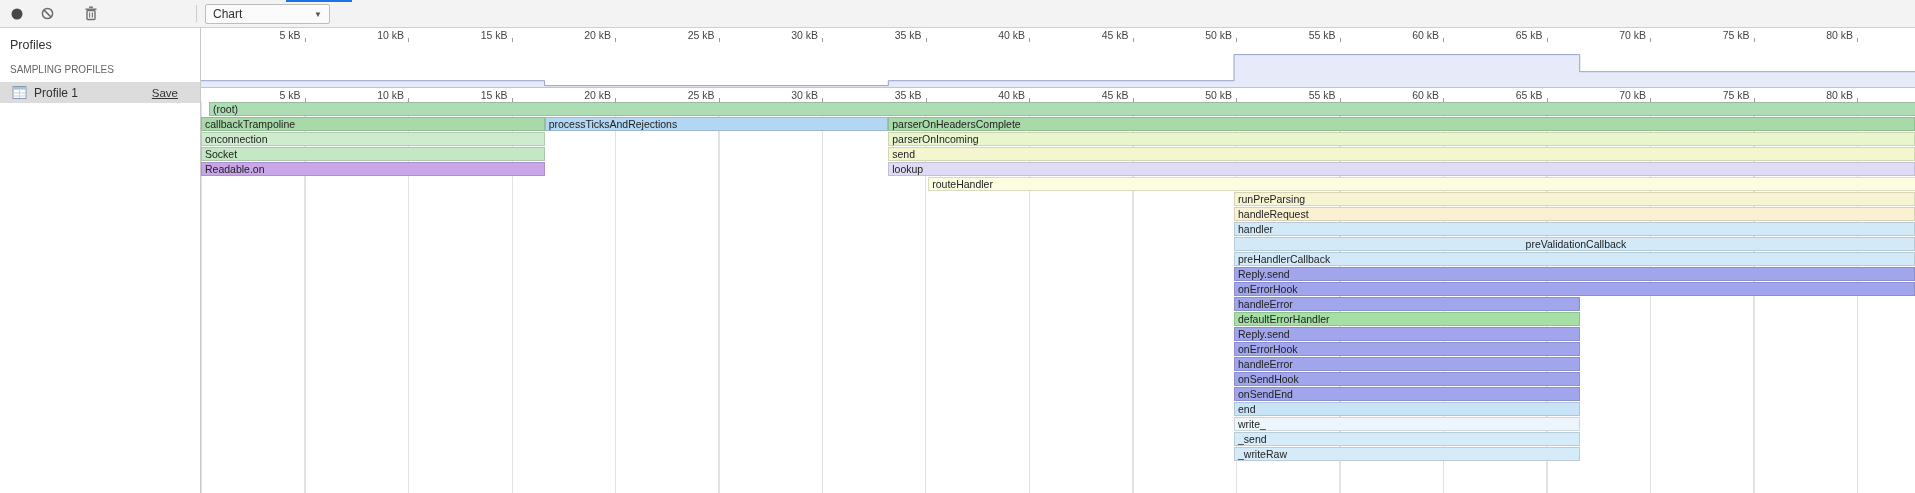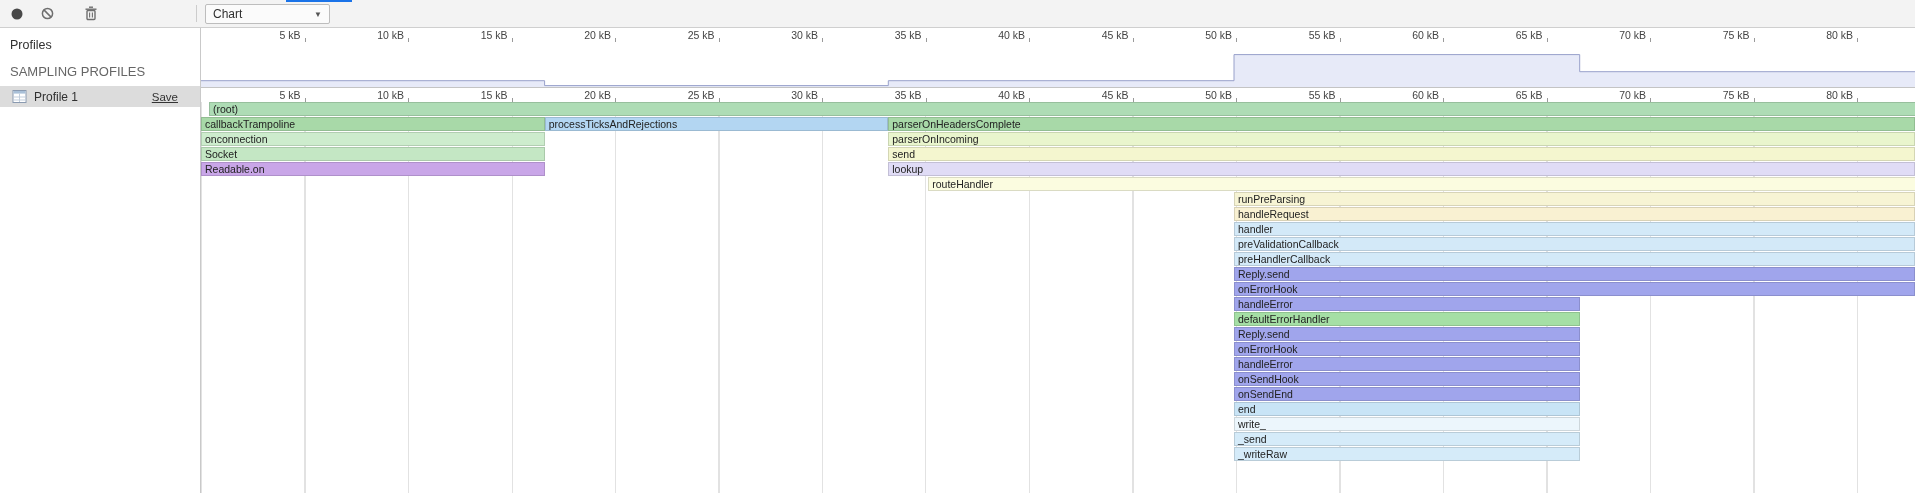--- a/index.html
+++ b/index.html
@@ -10,21 +10,21 @@
   .toolbar{position:absolute;top:0;left:0;width:1915px;height:28px;background:#f3f3f3;border-bottom:1px solid #cfcfcf;display:flex;align-items:center;}
   .tb-btn{border:none;background:transparent;width:26px;height:24px;display:flex;align-items:center;justify-content:center;margin-left:4px;cursor:pointer;}
   .tb-divider{position:absolute;left:196px;top:5px;width:1px;height:17px;background:#ccc;}
   .chart-select{position:absolute;left:205px;top:4px;width:125px;height:20px;background:#fbfbfb;border:1px solid #bdbdbd;border-radius:2px;display:flex;align-items:center;justify-content:space-between;padding:0 7px;font-size:12px;color:#303030;cursor:pointer;}
   .chart-select .arrow{font-size:8px;color:#555;}
   .tab-indicator{position:absolute;left:286px;top:0;width:66px;height:2px;background:#1a73e8;}
 
   
   .sidebar{position:absolute;top:28px;left:0;width:201px;height:465px;background:#fff;border-right:1px solid #c9c9c9;}
   .sidebar-title{padding:10px 10px 6px;font-size:12.5px;color:#303030;}
-  .sidebar-section{padding:6px 10px 7px;font-size:13px;color:#666;}
+  .sidebar-section{padding:6px 10px 7px;font-size:10px;color:#666;}
   .profile-item{height:21px;display:flex;align-items:center;padding:0 8px;cursor:pointer;}
   .profile-item.selected{background:#dcdcdc;}
   .profile-icon{width:15px;height:15px;margin:0 7px 0 4px;display:inline-flex;}
   .profile-name{flex:1;font-size:12px;color:#303030;}
   .profile-save{font-size:11.5px;color:#333;text-decoration:underline;cursor:pointer;margin-right:14px;}
 
   
   .main{position:absolute;top:28px;left:201px;width:1714px;height:465px;background:#fff;}
   .ruler{position:absolute;left:0;width:100%;text-decoration:underline;}
   .ruler-top{top:0;height:14px;}
@@ -192,21 +192,21 @@
       <div class="flame-row">
         <div class="flame-bar" style="left: 60.2657%; width: 39.7343%; background: rgb(247, 244, 212);">runPreParsing</div>
       </div>
       <div class="flame-row">
         <div class="flame-bar" style="left: 60.2657%; width: 39.7343%; background: rgb(249, 241, 210);">handleRequest</div>
       </div>
       <div class="flame-row">
         <div class="flame-bar" style="left: 60.2657%; width: 39.7343%; background: rgb(211, 233, 248);">handler</div>
       </div>
       <div class="flame-row">
-        <div class="flame-bar" style="left: 60.2657%; width: 39.7343%; background: rgb(211, 233, 248);">preValidationCallback</div>
+        <div class="flame-bar" style="left: 60.2657%; width: 39.7343%; background: rgb(211, 233, 248); text-align: center;">preValidationCallback</div>
       </div>
       <div class="flame-row">
         <div class="flame-bar" style="left: 60.2657%; width: 39.7343%; background: rgb(211, 233, 248);">preHandlerCallback</div>
       </div>
       <div class="flame-row">
         <div class="flame-bar" style="left: 60.2657%; width: 39.7343%; background: rgb(160, 165, 236);">Reply.send</div>
       </div>
       <div class="flame-row">
         <div class="flame-bar" style="left: 60.2657%; width: 39.7343%; background: rgb(160, 165, 236);">onErrorHook</div>
       </div>

